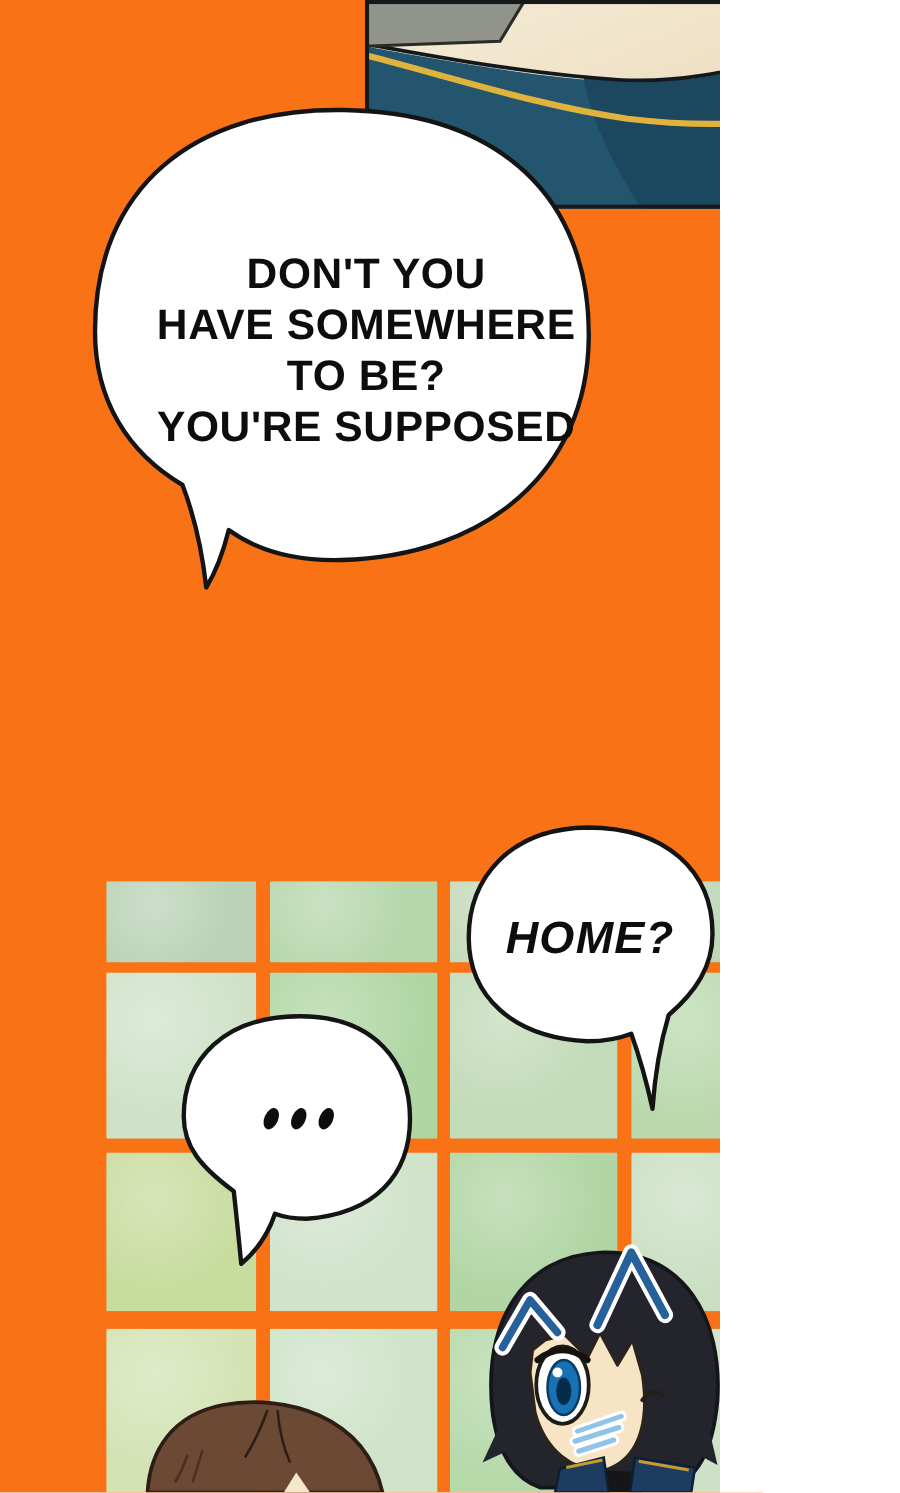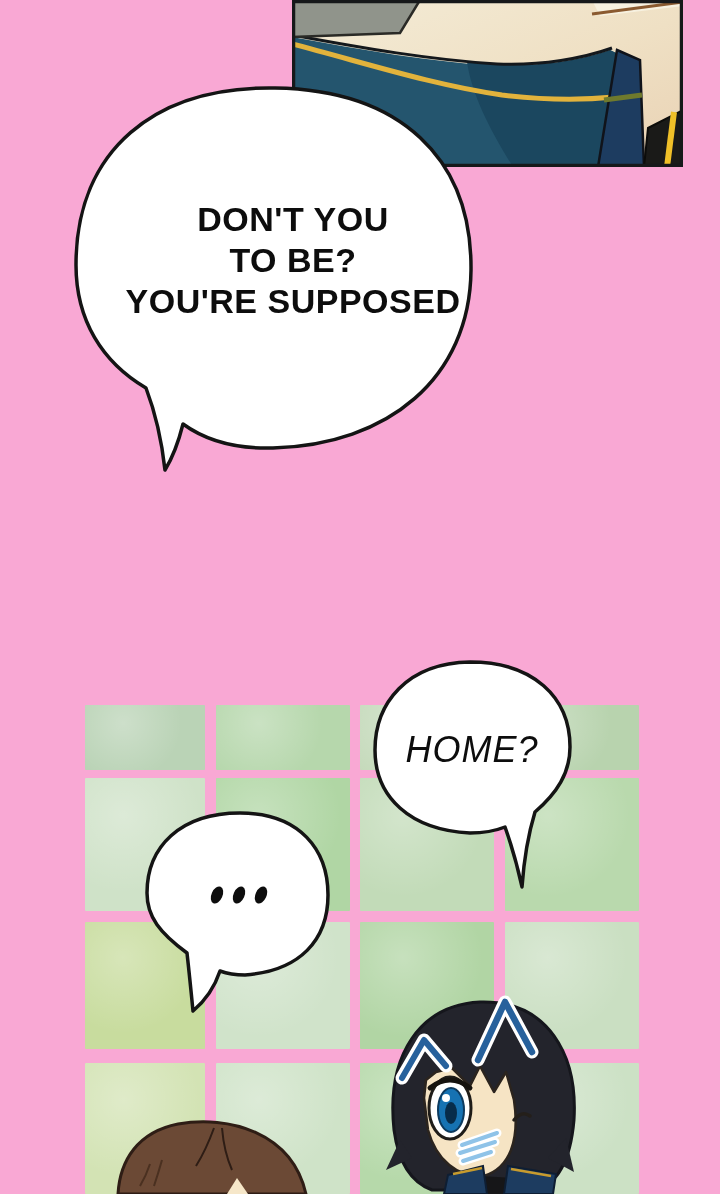--- a/index.html
+++ b/index.html
@@ -1,31 +1,31 @@
 <!DOCTYPE html>
 <html><head>
 <meta charset="utf-8">
 <style>
   html,body{margin:0;padding:0;background:#ffffff;}
-  .canvas{position:relative;width:720px;height:1194px;background:#f9a8d4;overflow:hidden;
+  .canvas{position:relative;width:576px;height:1194px;background:#f97316;overflow:hidden;
           font-family:"Liberation Sans",sans-serif;}
   .abs{position:absolute;}
   
   .panel{left:292px;top:0;width:391px;height:167px;}
   
   .bubble-main-svg{left:70px;top:80px;width:410px;height:400px;}
   .bubble-main-text{left:93px;top:199px;width:400px;text-align:center;
       font-weight:bold;font-size:34px;line-height:41px;letter-spacing:.5px;color:#0d0d0d;}
   
   .tile{position:absolute;border-radius:1px;
       background-image:radial-gradient(circle at 32% 28%, rgba(255,255,255,.28), rgba(255,255,255,0) 62%);}
   
   .bubble-home-svg{left:365px;top:655px;width:210px;height:245px;}
   .bubble-home-text{left:372px;top:729px;width:200px;text-align:center;
-      font-weight:normal;font-style:italic;font-size:36px;color:#0d0d0d;letter-spacing:1px;}
+      font-weight:bold;font-style:italic;font-size:36px;color:#0d0d0d;letter-spacing:1px;}
   
   .bubble-dots-svg{left:140px;top:805px;width:200px;height:215px;}
   
   .characters-svg{left:0;top:960px;width:720px;height:234px;}
 </style>
 </head>
 <body>
 
 <div class="canvas">
 
@@ -67,20 +67,21 @@
              C 330,10 402,78 401,190
              C 400,298 318,365 203,368
              C 165,369 135,360 113,344
              Q 106,372 95,390
              Q 90,345 76,308
              C 32,282 6,240 6,185
              C 6,70 85,6 205,8 Z" fill="#ffffff" stroke="#141414" stroke-width="3.5" stroke-linejoin="round"></path>
   </svg>
   <div class="abs bubble-main-text">
     <div>DON'T YOU</div>
+    <div>HAVE SOMEWHERE</div>
     <div>TO BE?</div>
     <div>YOU'RE SUPPOSED</div>
   </div>
 
   <div class="abs" id="tile-wall">
       <div class="tile" style="left: 85px; top: 705px; width: 120px; height: 65px; background-color: rgb(186, 211, 182);"></div>
       <div class="tile" style="left: 216px; top: 705px; width: 134px; height: 65px; background-color: rgb(182, 215, 172);"></div>
       <div class="tile" style="left: 360px; top: 705px; width: 134px; height: 65px; background-color: rgb(197, 218, 187);"></div>
       <div class="tile" style="left: 505px; top: 705px; width: 134px; height: 65px; background-color: rgb(184, 211, 174);"></div>
       <div class="tile" style="left: 85px; top: 778px; width: 120px; height: 133px; background-color: rgb(207, 226, 200);"></div>

